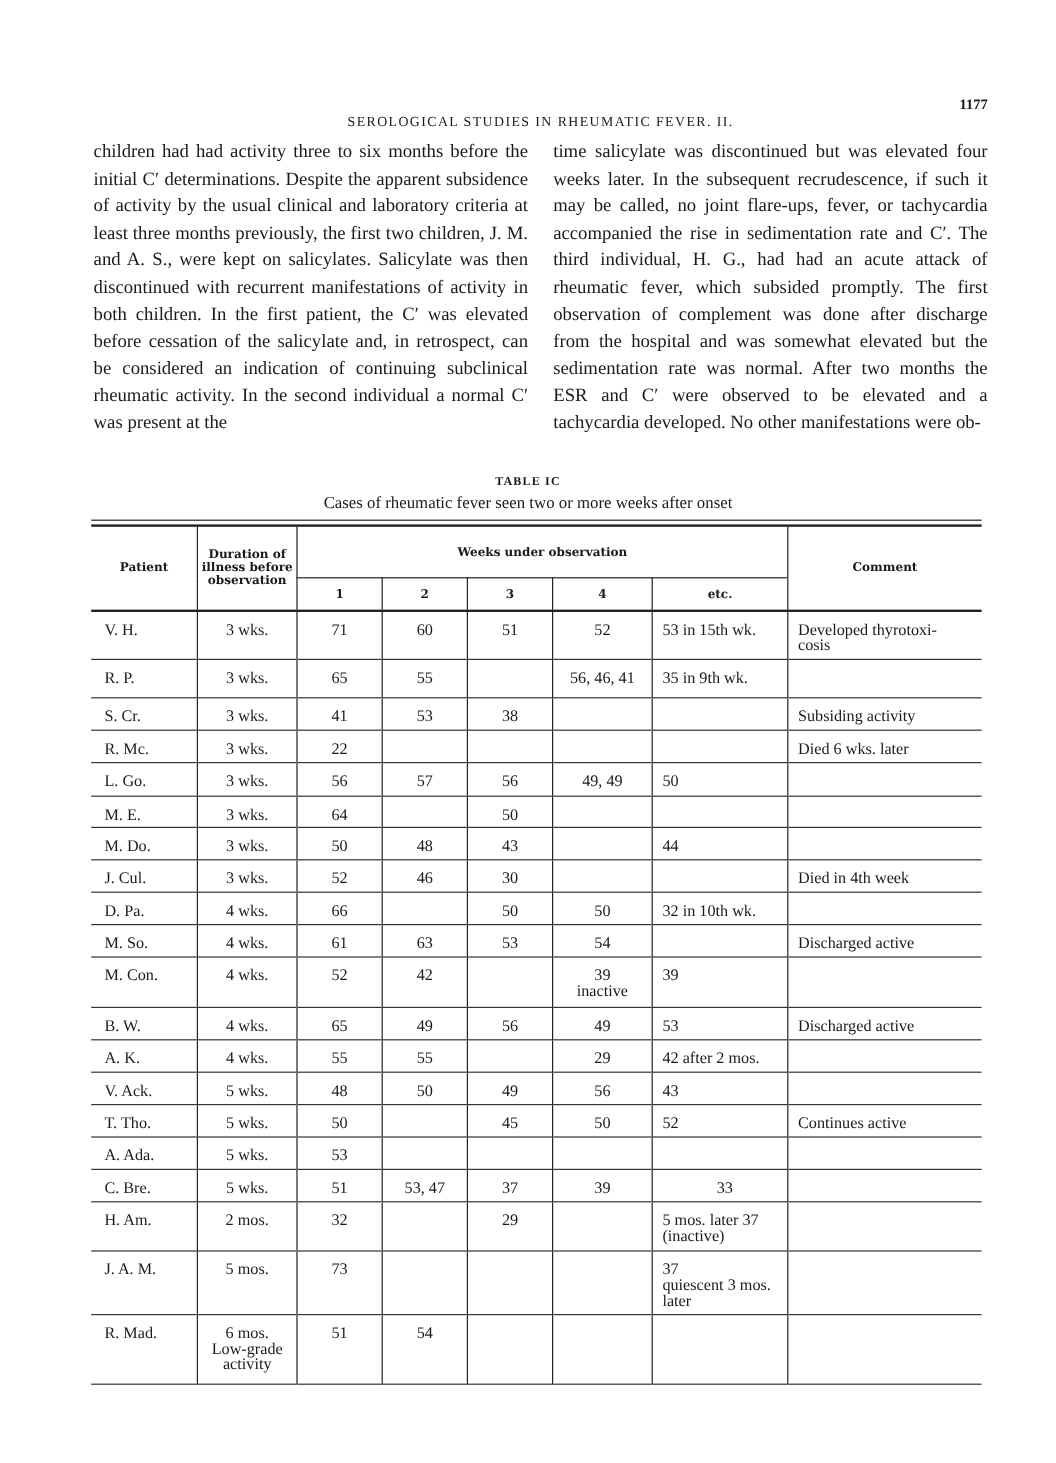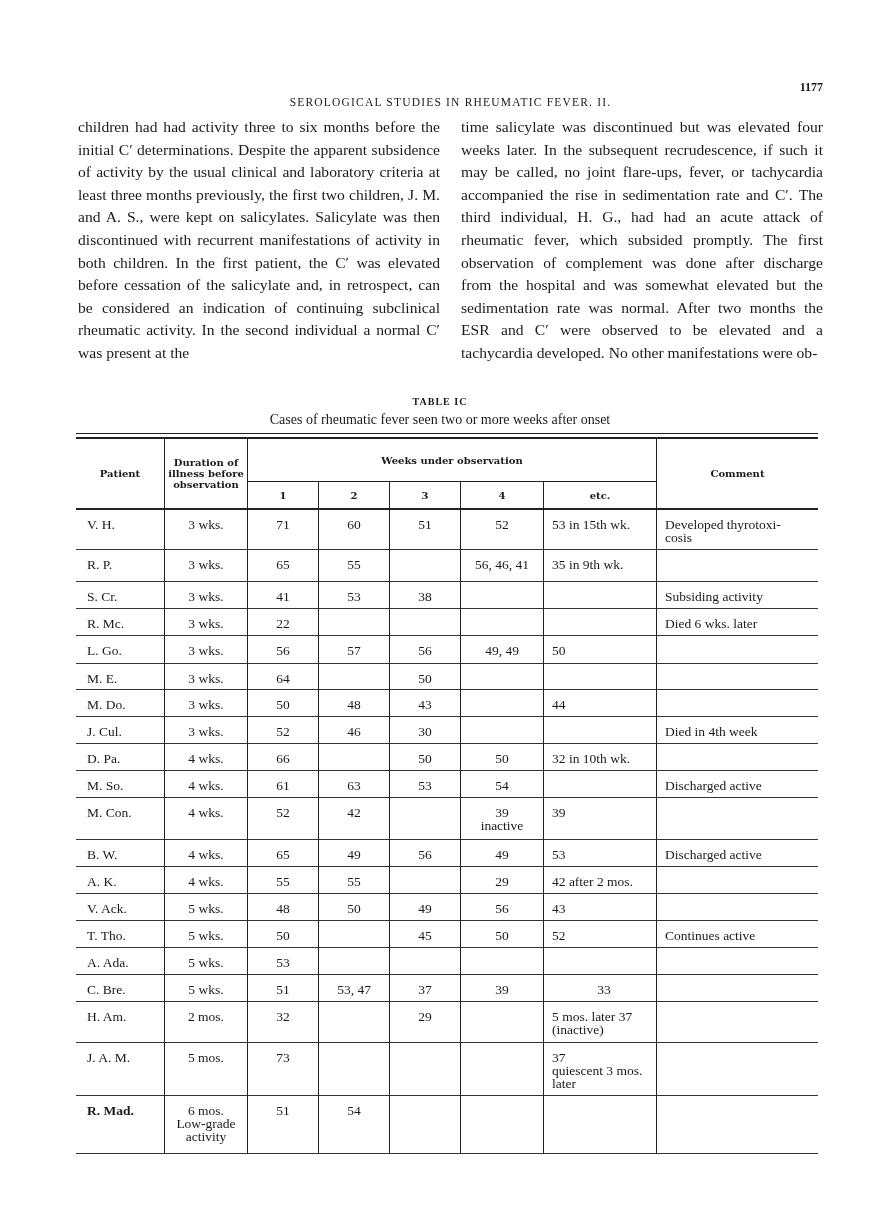--- a/index.html
+++ b/index.html
@@ -262,21 +262,21 @@
           <td class="w" style="white-space: pre-line;">73</td>
           <td class="w" style="white-space: pre-line;"></td>
           <td class="w" style="white-space: pre-line;"></td>
           <td class="w4" style="white-space: pre-line;"></td>
           <td class="etc" style="white-space: pre-line;">37
 quiescent 3 mos.
   later</td>
           <td class="cm" style="white-space: pre-line;"></td>
         </tr>
         <tr style="height: 58px;">
-          <td class="pt" style="white-space: pre-line; font-weight: bold;">R. Mad.</td>
+          <td class="pt" style="white-space: pre-line;">R. Mad.</td>
           <td class="dur" style="white-space: pre-line;">6 mos.
 Low-grade
 activity</td>
           <td class="w" style="white-space: pre-line;">51</td>
           <td class="w" style="white-space: pre-line;">54</td>
           <td class="w" style="white-space: pre-line;"></td>
           <td class="w4" style="white-space: pre-line;"></td>
           <td class="etc" style="white-space: pre-line;"></td>
           <td class="cm" style="white-space: pre-line;"></td>
         </tr>

